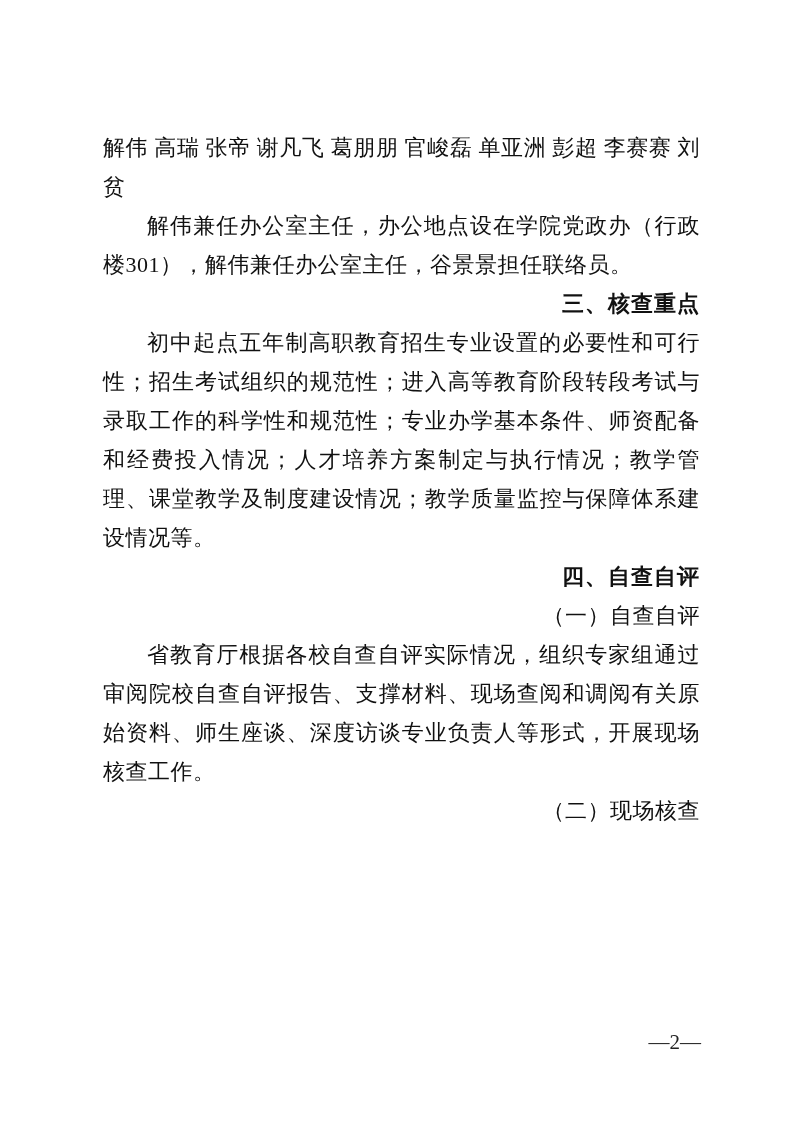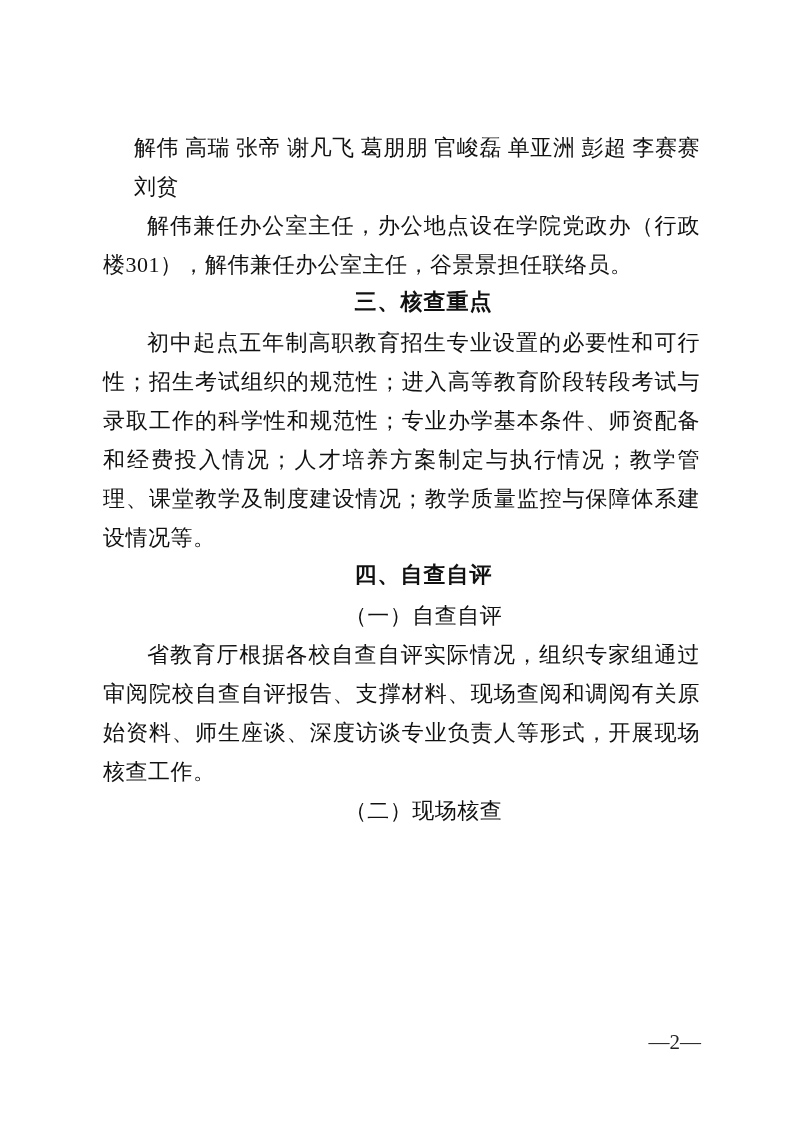--- a/index.html
+++ b/index.html
@@ -29,32 +29,31 @@
   }
   .doc-body p {
     margin: 0;
     padding: 0;
   }
   .para.body {
     text-indent: 2em;
   }
   .para.body-noindent {
     text-indent: 0;
-    margin-left: 31px;
   }
   .para.heading {
     text-indent: 2em;
     font-weight: bold;
-    font-family: Liberation Mono, monospace;
-    text-align: center;
+    font-family: Liberation Serif, serif;
+    text-align: right;
     letter-spacing: 1px;
   }
   .para.subheading {
     text-indent: 2em;
-    text-align: center;
+    text-align: right;
   }
   .page-number {
     position: absolute;
     top: 1028px;
     right: 92px;
     font-size: 21px;
     line-height: 28px;
     color: #222222;
     font-family: "Liberation Serif", "DejaVu Serif", serif;
   }

